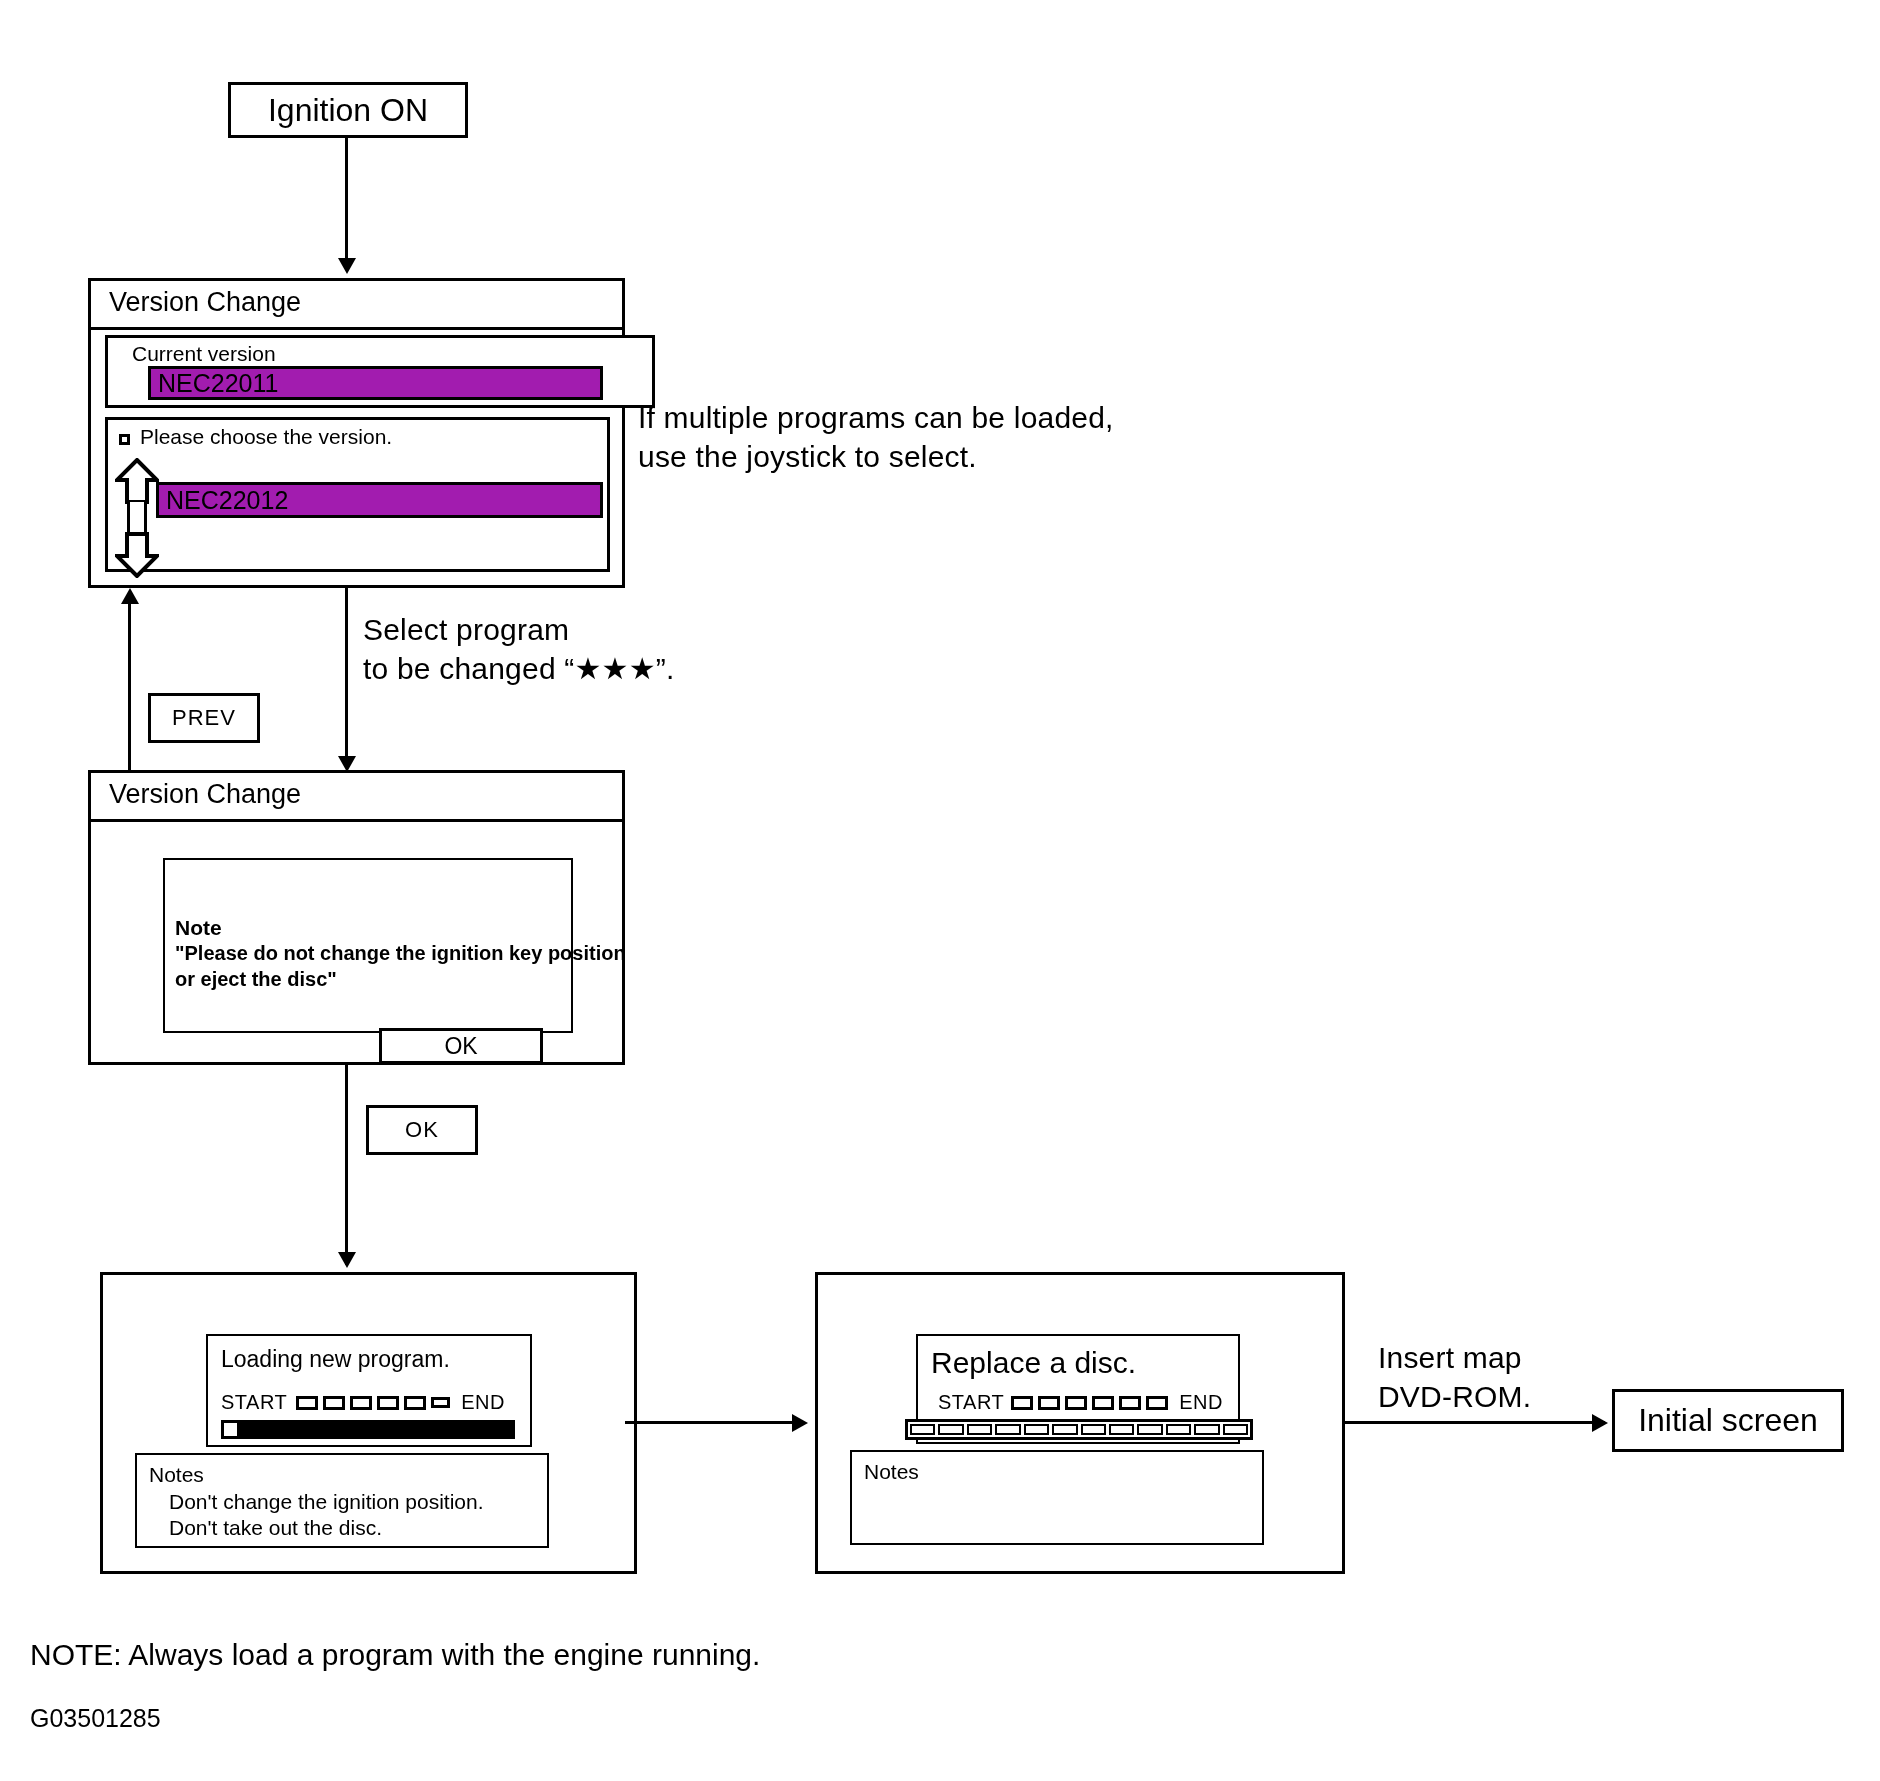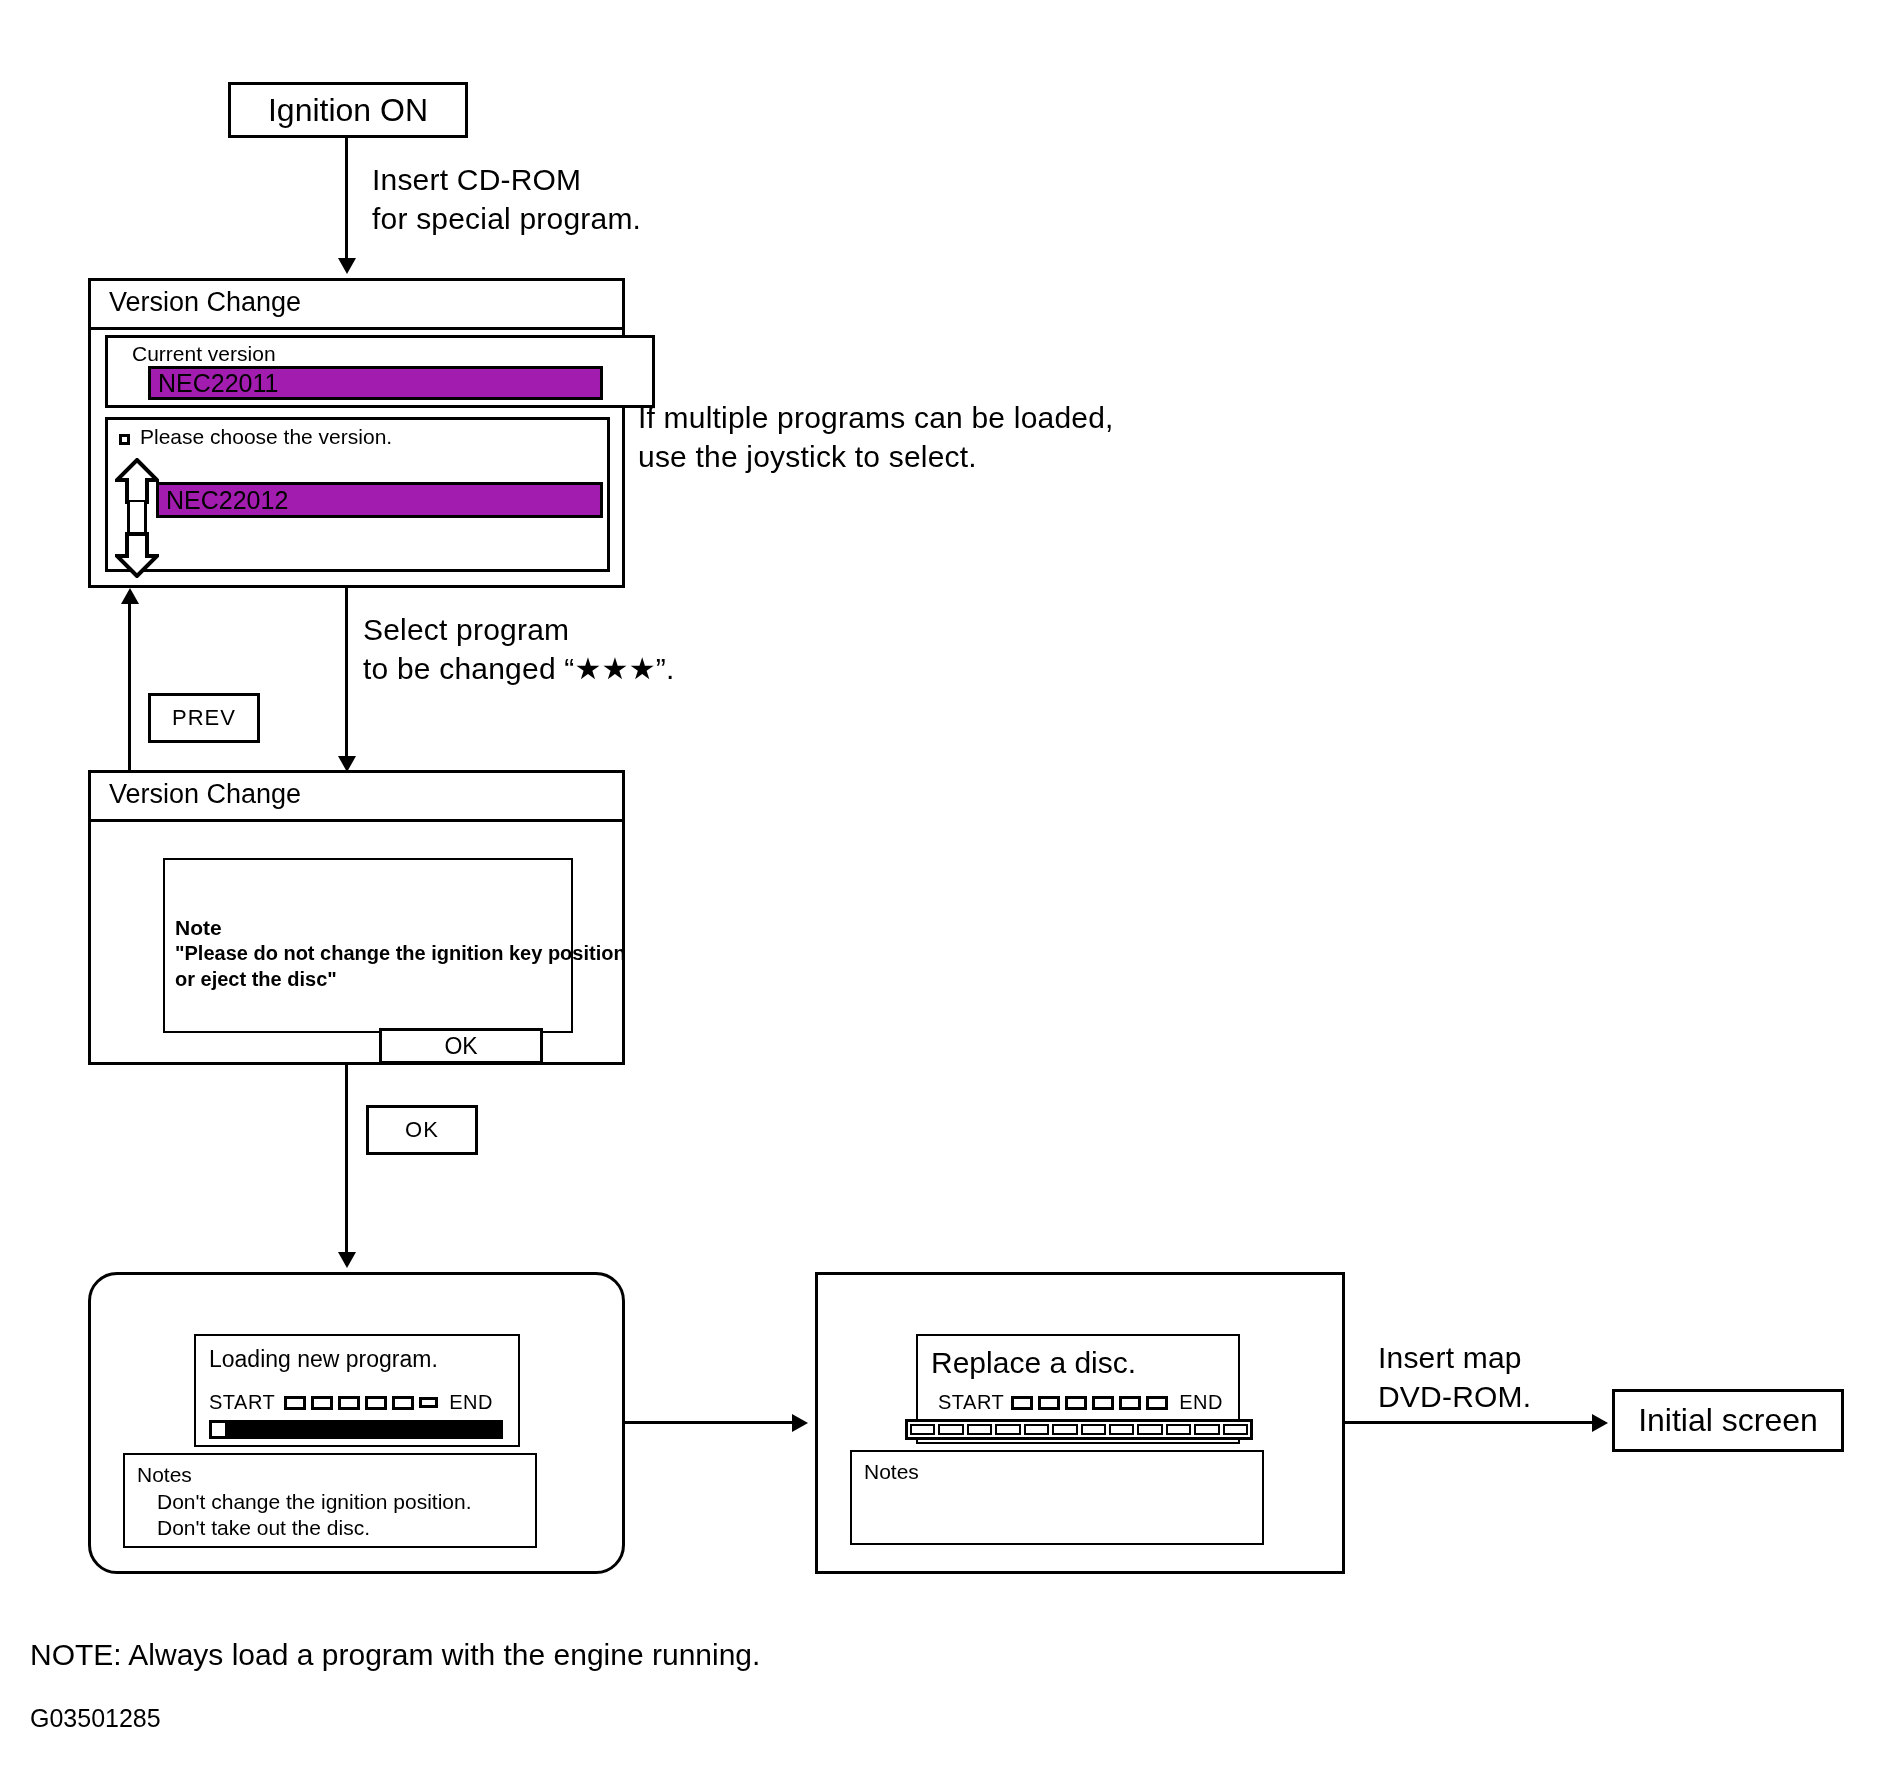--- a/index.html
+++ b/index.html
@@ -216,22 +216,20 @@
 
 <div id="page">
 
   <div class="termbox" style="left:228px; top:82px; width:240px; height:56px;">
     <span>Ignition ON</span>
   </div>
 
   <div class="vline" style="left:345px; top:138px; height:132px;"></div>
   <div class="arrow-down" style="left:338px; top:258px;"></div>
 
-  <div class="label-text" style="left:372px; top:160px;">Insert CD-ROM
-for special program.</div>
 
   <div class="box" style="left:88px; top:278px; width:537px; height:310px;">
 
     <div class="screen-title">Version Change</div>
     <div class="titlerule" style="left:0px; top:46px; width:531px; height:3px;"></div>
 
     <div class="panel" style="left:14px; top:54px; width:550px; height:73px;">
       <div class="small-label" style="left:24px; top:4px;">Current version</div>
       <div class="field" style="left:40px; top:28px; width:455px; height:34px;">
         <span>NEC22011</span>
@@ -289,21 +287,21 @@
     </div>
   </div>
 
   <div class="vline" style="left:345px; top:1065px; height:200px;"></div>
   <div class="arrow-down" style="left:338px; top:1252px;"></div>
 
   <div class="flowlabel" style="left:366px; top:1105px; width:112px; height:50px;">
     <span>OK</span>
   </div>
 
-  <div class="box" style="left:88px; top:1272px; width:537px; height:302px;border-radius:29px;">
+  <div class="box" style="left:100px; top:1272px; width:537px; height:302px;">
 
     <div class="thinbox" style="left:103px; top:59px; width:326px; height:113px;">
       <div class="notes-line" style="position:absolute; left:13px; top:10px; font-size:23px;">Loading new program.</div>
 
       <div class="seg-row" style="left:13px; top:55px;">
         <span class="startend">START</span>
         <span class="seg" style="width:22px;height:14px;margin-left:4px;"></span>
         <span class="seg" style="width:22px;height:14px;"></span>
         <span class="seg" style="width:22px;height:14px;"></span>
         <span class="seg" style="width:22px;height:14px;"></span>

